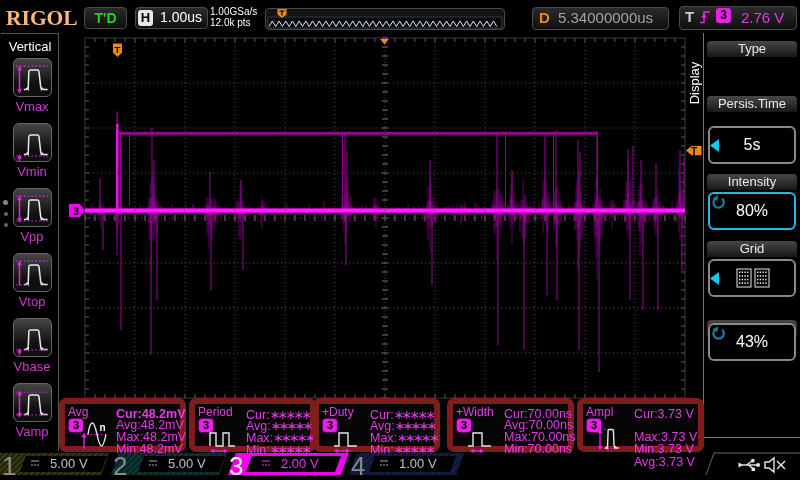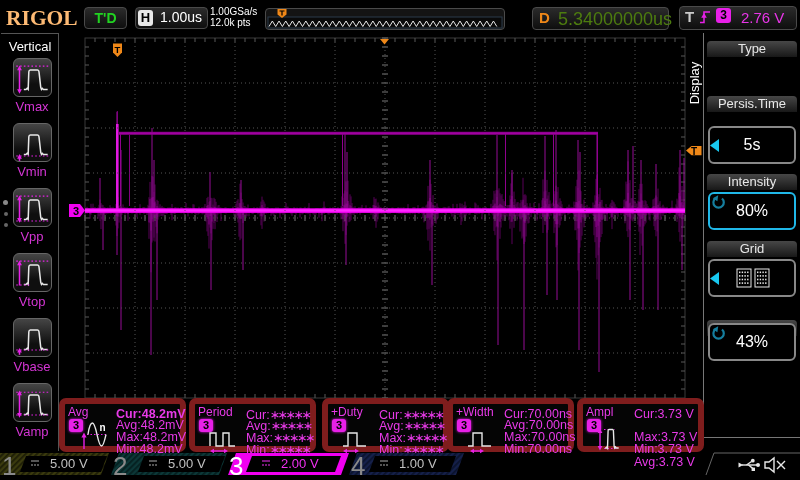--- a/index.html
+++ b/index.html
@@ -101,21 +101,21 @@
 <div class="abs" style="left:210px;top:5.5px;font-size:10px;color:#fff;line-height:11.5px;">1.00GSa/s<br>12.0k pts</div>
 <div class="tbox" style="left:265px;top:8px;width:240px;height:22px;background:#141414;"></div>
 <svg class="abs" style="left:265px;top:8px;" width="240" height="22" viewBox="0 0 240 22">
   <rect x="3" y="9" width="234" height="11" fill="#0a0a0a" stroke="#2a3a4a" stroke-width="1"></rect>
   <path d="M4 18.5 l3.35 -5.5l3.35 5.5l3.35 -5.5l3.35 5.5l3.35 -5.5l3.35 5.5l3.35 -5.5l3.35 5.5l3.35 -5.5l3.35 5.5l3.35 -5.5l3.35 5.5l3.35 -5.5l3.35 5.5l3.35 -5.5l3.35 5.5l3.35 -5.5l3.35 5.5l3.35 -5.5l3.35 5.5l3.35 -5.5l3.35 5.5l3.35 -5.5l3.35 5.5l3.35 -5.5l3.35 5.5l3.35 -5.5l3.35 5.5l3.35 -5.5l3.35 5.5l3.35 -5.5l3.35 5.5l3.35 -5.5l3.35 5.5l3.35 -5.5l3.35 5.5l3.35 -5.5l3.35 5.5l3.35 -5.5l3.35 5.5l3.35 -5.5l3.35 5.5l3.35 -5.5l3.35 5.5l3.35 -5.5l3.35 5.5l3.35 -5.5l3.35 5.5l3.35 -5.5l3.35 5.5l3.35 -5.5l3.35 5.5l3.35 -5.5l3.35 5.5l3.35 -5.5l3.35 5.5l3.35 -5.5l3.35 5.5l3.35 -5.5l3.35 5.5l3.35 -5.5l3.35 5.5l3.35 -5.5l3.35 5.5l3.35 -5.5l3.35 5.5l3.35 -5.5l3.35 5.5" stroke="#e8e8e8" stroke-width="1" fill="none"></path>
   <path d="M12.5 1h9v5.5l-4.5 3.5-4.5-3.5z" fill="#f08818"></path>
   <path d="M17 3v4.5 M14.5 3h5" stroke="#000" stroke-width="1.2" fill="none"></path>
 </svg>
 <div class="tbox" style="left:532px;top:7px;width:137px;height:23px;"></div>
 <div class="abs" style="left:539px;top:9px;font-size:15px;font-weight:bold;color:#f08818;">D</div>
-<div class="abs" style="left:558px;top:9px;width:108px;font-size:18px;color:#4d7c0f;">5.34000000us</div>
+<div class="abs" style="left:558px;top:9px;width:108px;font-size:15px;color:#a3a3a3;">5.34000000us</div>
 <div class="tbox" style="left:679px;top:6px;width:118px;height:24px;"></div>
 <div class="abs" style="left:685px;top:8px;font-size:15px;font-weight:bold;color:#ccc;">T</div>
 <svg class="abs" style="left:698px;top:8px;" width="16" height="18" viewBox="0 0 16 18">
   <path d="M2 14.5h4V4h6" stroke="#e820e8" stroke-width="1.5" fill="none"></path>
   <path d="M6 5l2.8 4.8H3.2z" fill="#e820e8"></path>
 </svg>
 <div class="abs" style="left:716px;top:8px;width:15px;height:15px;background:#e820e8;border-radius:3px;color:#000;font-size:12px;font-weight:bold;text-align:center;line-height:15px;">3</div>
 <div class="abs" style="left:741px;top:9px;font-size:15px;color:#e835e8;">2.76&nbsp;V</div>
 <div class="abs" style="left:0;top:39px;width:60px;text-align:center;font-size:13px;color:#fff;">Vertical</div>
     <div class="btn" style="top:58px;"></div>
@@ -275,21 +275,21 @@
           <path d="M3 24V11h6v13h7V11h6v13h6" class="wv"></path>
 <path d="M5 29h14" class="ma"></path>
           <path d="M3 29l4-2.2v4.4z M21 29l-4-2.2v4.4z" class="mf"></path>
         </g>
       </svg>
       <div class="mrow" style="top:2.5px;">Cur:<span style="letter-spacing:-2.5px">∗∗∗∗∗</span></div>
       <div class="mrow" style="top:14.2px;">Avg:<span style="letter-spacing:-2.5px">∗∗∗∗∗</span></div>
       <div class="mrow" style="top:25.9px;">Max:<span style="letter-spacing:-2.5px">∗∗∗∗∗</span></div>
       <div class="mrow" style="top:37.6px;">Min:<span style="letter-spacing:-2.5px">∗∗∗∗∗</span></div>
     </div>
-    <div class="mpan" style="left:322px;">
+    <div class="mpan" style="left:313px;">
       <div class="mpl">+Duty</div>
       <div class="m3">3</div>
       <svg class="abs" style="left:12px;top:18px;" width="34" height="32" viewBox="0 0 34 32">
         <g fill="none">
           <path d="M3 24h5V11h9v13h9" class="wv"></path>
 <path d="M5 29h12" class="ma"></path>
           <path d="M3 29l4-2.2v4.4z M19 29l-4-2.2v4.4z" class="mf"></path>
         </g>
       </svg>
       <div class="mrow" style="top:2.5px;">Cur:<span style="letter-spacing:-2.5px">∗∗∗∗∗</span></div>

